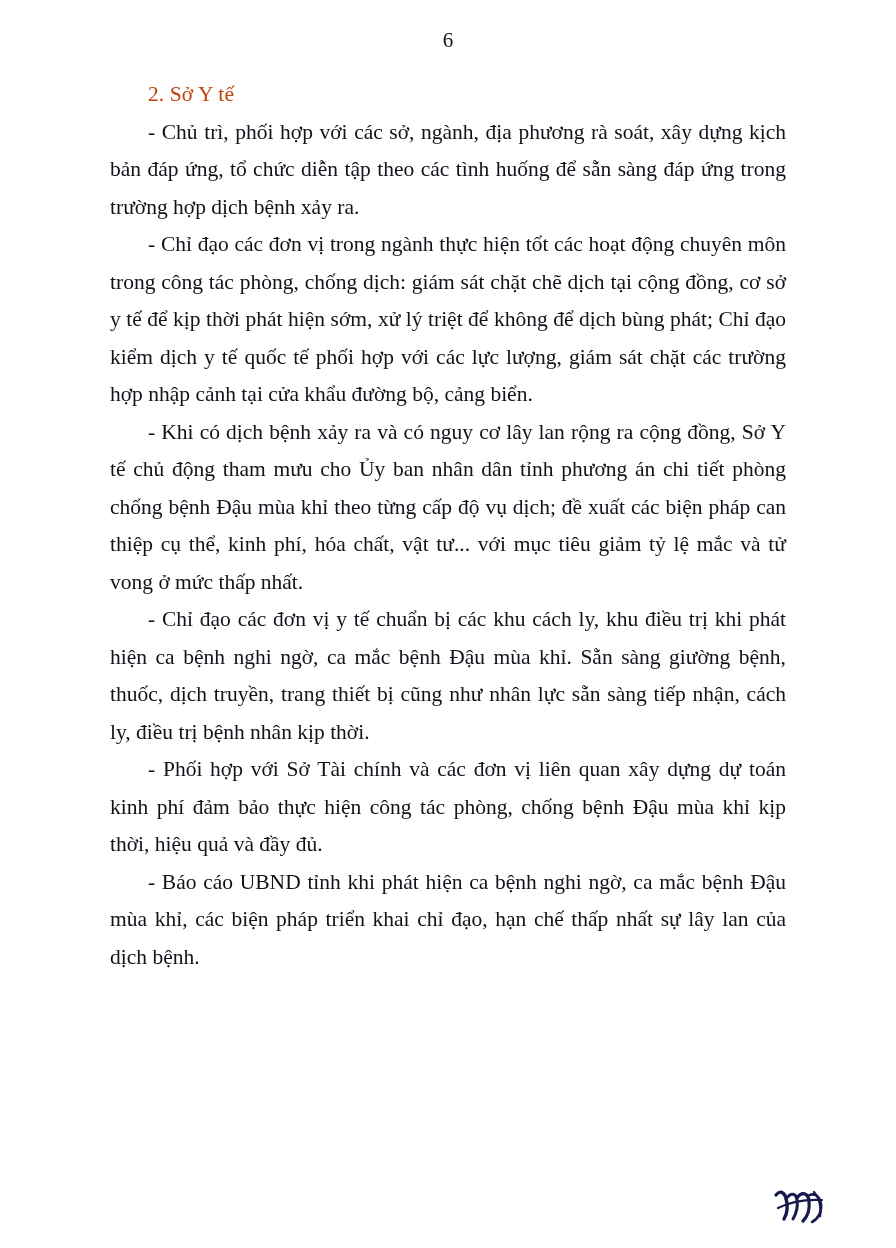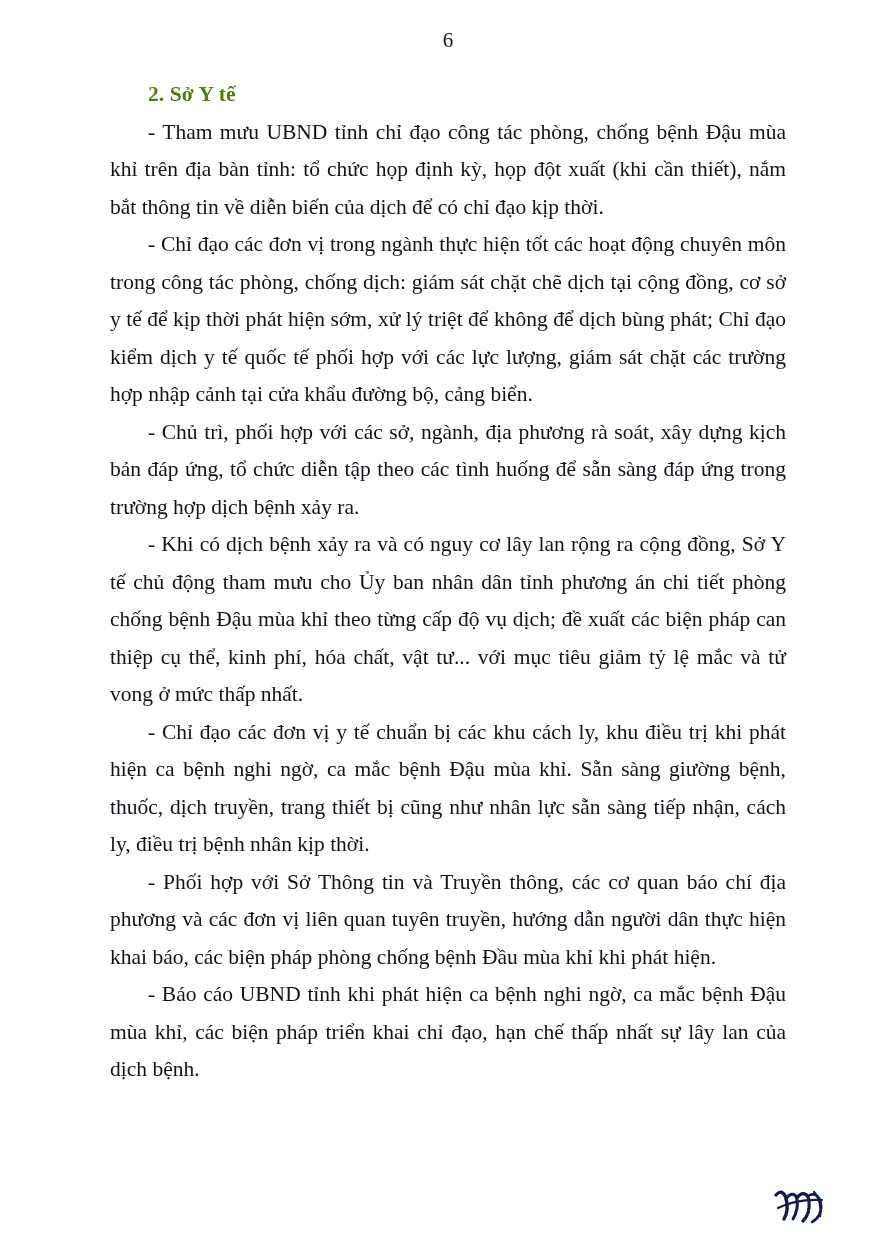--- a/index.html
+++ b/index.html
@@ -31,27 +31,27 @@
     line-height: 1;
     color: #14141c;
   }
   .content {
     position: absolute;
     top: 76px;
     left: 110px;
     width: 676px;
   }
   .heading {
-    font-weight: bold;
+    font-weight: normal;
     font-size: 21.5px;
     line-height: 37.5px;
     text-indent: 38px;
     margin: 0;
     letter-spacing: 0.1px;
-    color: #4d7c0f;
+    color: #c2410c;
   }
   .para {
     margin: 0;
     font-size: 21.5px;
     line-height: 37.5px;
     text-indent: 38px;
     text-align: justify;
     text-justify: inter-word;
     color: #12121b;
     -webkit-hyphens: none;
@@ -72,26 +72,25 @@
 <body>
 
 <div class="page">
 
   <div class="page-number">6</div>
 
   <div class="content">
 
     <div class="heading">2. Sở Y tế</div>
 
-    <p class="para">- Tham mưu UBND tỉnh chỉ đạo công tác phòng, chống bệnh Đậu mùa khỉ trên địa bàn tỉnh: tổ chức họp định kỳ, họp đột xuất (khi cần thiết), nắm bắt thông tin về diễn biến của dịch để có chỉ đạo kịp thời.</p>
+    <p class="para">- Chủ trì, phối hợp với các sở, ngành, địa phương rà soát, xây dựng kịch bản đáp ứng, tổ chức diễn tập theo các tình huống để sẵn sàng đáp ứng trong trường hợp dịch bệnh xảy ra.</p>
     <p class="para">- Chỉ đạo các đơn vị trong ngành thực hiện tốt các hoạt động chuyên môn trong công tác phòng, chống dịch: giám sát chặt chẽ dịch tại cộng đồng, cơ sở y tế để kịp thời phát hiện sớm, xử lý triệt để không để dịch bùng phát; Chỉ đạo kiểm dịch y tế quốc tế phối hợp với các lực lượng, giám sát chặt các trường hợp nhập cảnh tại cửa khẩu đường bộ, cảng biển.</p>
-    <p class="para">- Chủ trì, phối hợp với các sở, ngành, địa phương rà soát, xây dựng kịch bản đáp ứng, tổ chức diễn tập theo các tình huống để sẵn sàng đáp ứng trong trường hợp dịch bệnh xảy ra.</p>
     <p class="para">- Khi có dịch bệnh xảy ra và có nguy cơ lây lan rộng ra cộng đồng, Sở Y tế chủ động tham mưu cho Ủy ban nhân dân tỉnh phương án chi tiết phòng chống bệnh Đậu mùa khỉ theo từng cấp độ vụ dịch; đề xuất các biện pháp can thiệp cụ thể, kinh phí, hóa chất, vật tư... với mục tiêu giảm tỷ lệ mắc và tử vong ở mức thấp nhất.</p>
     <p class="para">- Chỉ đạo các đơn vị y tế chuẩn bị các khu cách ly, khu điều trị khi phát hiện ca bệnh nghi ngờ, ca mắc bệnh Đậu mùa khỉ. Sẵn sàng giường bệnh, thuốc, dịch truyền, trang thiết bị cũng như nhân lực sẵn sàng tiếp nhận, cách ly, điều trị bệnh nhân kịp thời.</p>
-    <p class="para">- Phối hợp với Sở Thông tin và Truyền thông, các cơ quan báo chí địa phương và các đơn vị liên quan tuyên truyền, hướng dẫn người dân thực hiện khai báo, các biện pháp phòng chống bệnh Đầu mùa khỉ khi phát hiện.</p>
+    <p class="para">- Phối hợp với Sở Tài chính và các đơn vị liên quan xây dựng dự toán kinh phí đảm bảo thực hiện công tác phòng, chống bệnh Đậu mùa khỉ kịp thời, hiệu quả và đầy đủ.</p>
     <p class="para">- Báo cáo UBND tỉnh khi phát hiện ca bệnh nghi ngờ, ca mắc bệnh Đậu mùa khỉ, các biện pháp triển khai chỉ đạo, hạn chế thấp nhất sự lây lan của dịch bệnh.</p>
 
   </div>
 
   <div class="signature">
     <svg width="64" height="44" viewBox="0 0 64 44" xmlns="http://www.w3.org/2000/svg">
       <g fill="none" stroke="#161a4a" stroke-linecap="round" stroke-linejoin="round">
         <path d="M6 9 C10 4, 14 6, 16 12 C18 20, 17 28, 14 33" stroke-width="3.4"></path>
         <path d="M16 13 C21 6, 26 7, 27 14 C28 21, 26 28, 23 33" stroke-width="3"></path>
         <path d="M27 12 C32 5, 38 7, 39 15 C40 24, 37 31, 33 35" stroke-width="3.2"></path>

